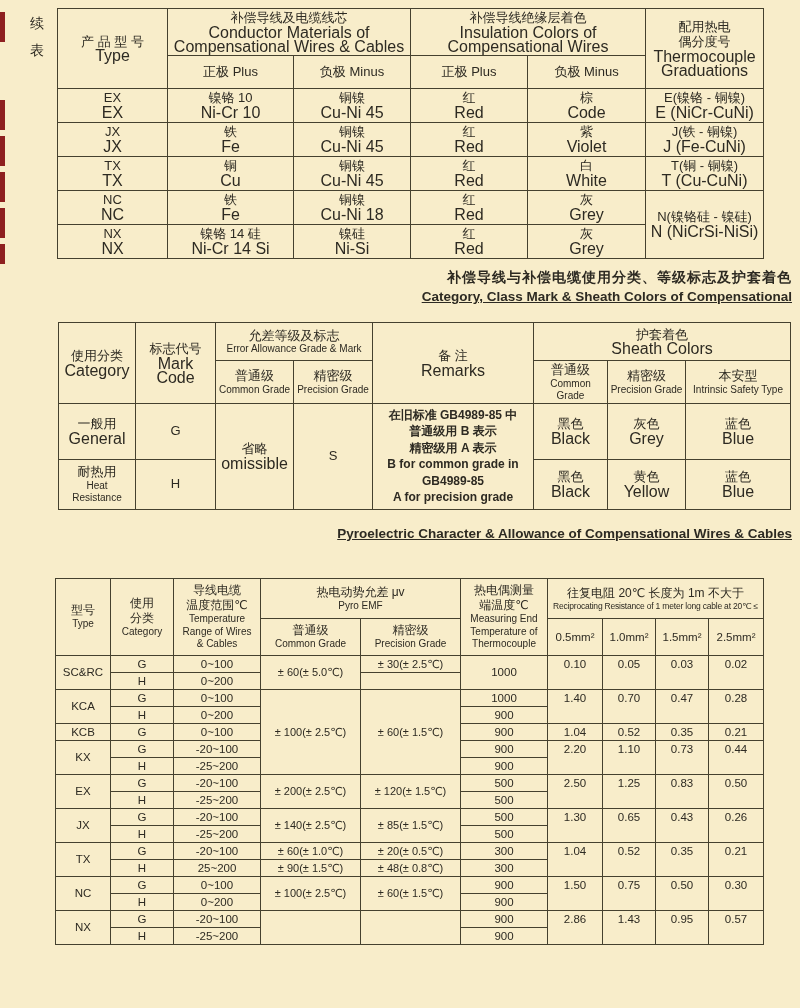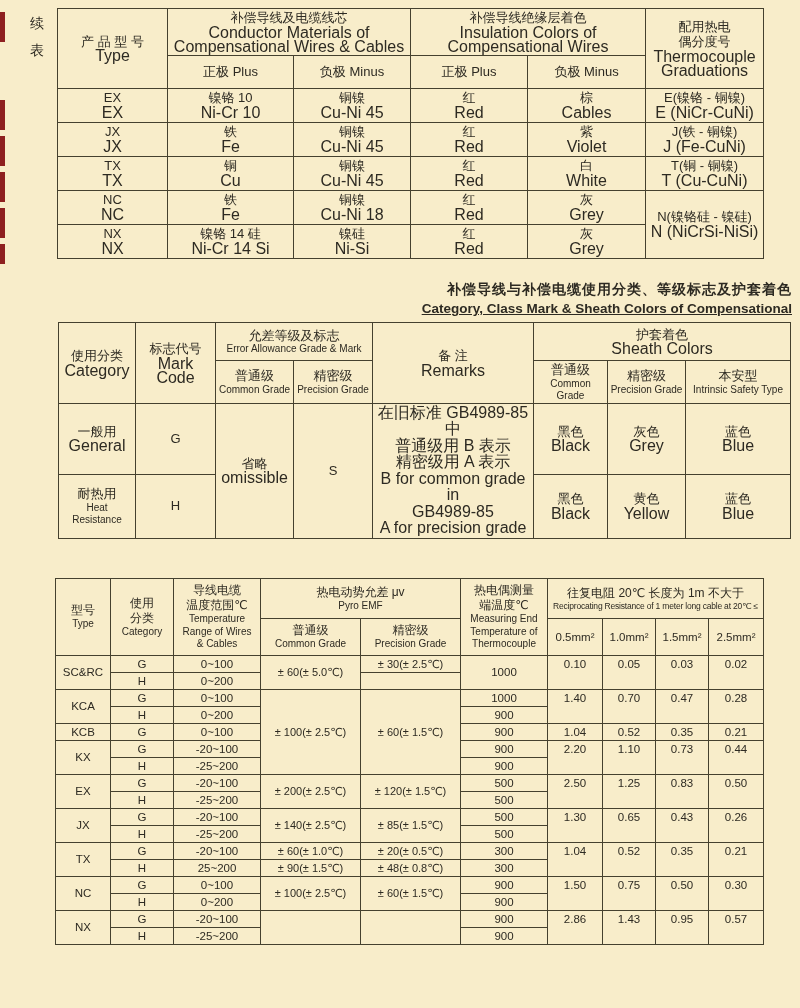--- a/index.html
+++ b/index.html
@@ -13,21 +13,21 @@
   .l1{font-size:13px;line-height:15.5px;}
   .l2{font-size:16px;line-height:14px;}
   .l3{font-size:10px;line-height:12px;}
   
   .t1{left:57px;top:8px;width:706px;}
   .t1 tr.hd1{height:46px;} .t1 tr.hd2{height:33px;} .t1 tr.data{height:34px;}
   
   .t2{left:58px;top:322px;width:732px;}
   .t2 tr.hd1{height:38px;} .t2 tr.hd2{height:38px;}
   .t2 tr.b1{height:56px;} .t2 tr.b2{height:50px;}
-  .remarks div{font-size:16px;line-height:16.5px;}
+  .remarks div{font-size:12px;line-height:16.5px;font-weight:bold;}
   
   .t3{left:55px;top:578px;width:708px;font-size:11.5px;}
   .t3 tr.hd1{height:40px;} .t3 tr.hd2{height:37px;} .t3 tr.data{height:17px;}
   .t3 td{font-size:11.5px;line-height:15px;padding:0 1px;}
   .t3 .hzh{font-size:12px;line-height:15px;}
   .t3 .hen{font-size:10px;line-height:12.5px;}
   .t3 .hen-sm{font-size:8.5px;line-height:10px;letter-spacing:-0.2px;}
   .t3 td.vt{vertical-align:top;padding-top:1px;}
   .t3 td.emf{font-size:11px;}
   
@@ -102,21 +102,21 @@
     <td>
           <div class="l1">铜镍</div>
           <div class="l2">Cu-Ni 45</div>
         </td>
     <td>
           <div class="l1">红</div>
           <div class="l2">Red</div>
         </td>
     <td>
           <div class="l1">棕</div>
-          <div class="l2">Cables</div>
+          <div class="l2">Code</div>
         </td>
     <td>
           <div class="l1">E(镍铬 - 铜镍)</div>
           <div class="l2">E (NiCr-CuNi)</div>
         </td>
   </tr>
   <tr class="data">
     <td>
           <div class="l1">JX</div>
           <div class="l2">JX</div>
@@ -212,21 +212,21 @@
           <div class="l2">Red</div>
         </td>
     <td>
           <div class="l1">灰</div>
           <div class="l2">Grey</div>
         </td>
   </tr>
 </tbody>
   </table>
 
-<div class="sec-heading" style="top:280px;">
+<div class="sec-heading" style="top:268px;">
   <div class="zh">补偿导线与补偿电缆使用分类、等级标志及护套着色</div>
   <div class="en">Category, Class Mark &amp; Sheath Colors of Compensational</div>
 </div>
 
 <table class="t2">
   <colgroup>
     <col style="width:77px">
       <col style="width:80px">
       <col style="width:78px">
       <col style="width:79px">
@@ -328,20 +328,21 @@
         </td>
     <td>
           <div class="l1">蓝色</div>
           <div class="l2">Blue</div>
         </td>
   </tr>
 </tbody>
   </table>
 
 <div class="sec-heading" style="top:524px;">
+  <div class="en">Pyroelectric Character &amp; Allowance of Compensational Wires &amp; Cables</div>
 </div>
 
 <table class="t3">
   <colgroup>
     <col style="width:55px">
       <col style="width:63px">
       <col style="width:87px">
       <col style="width:100px">
       <col style="width:100px">
     <col style="width:87px">

